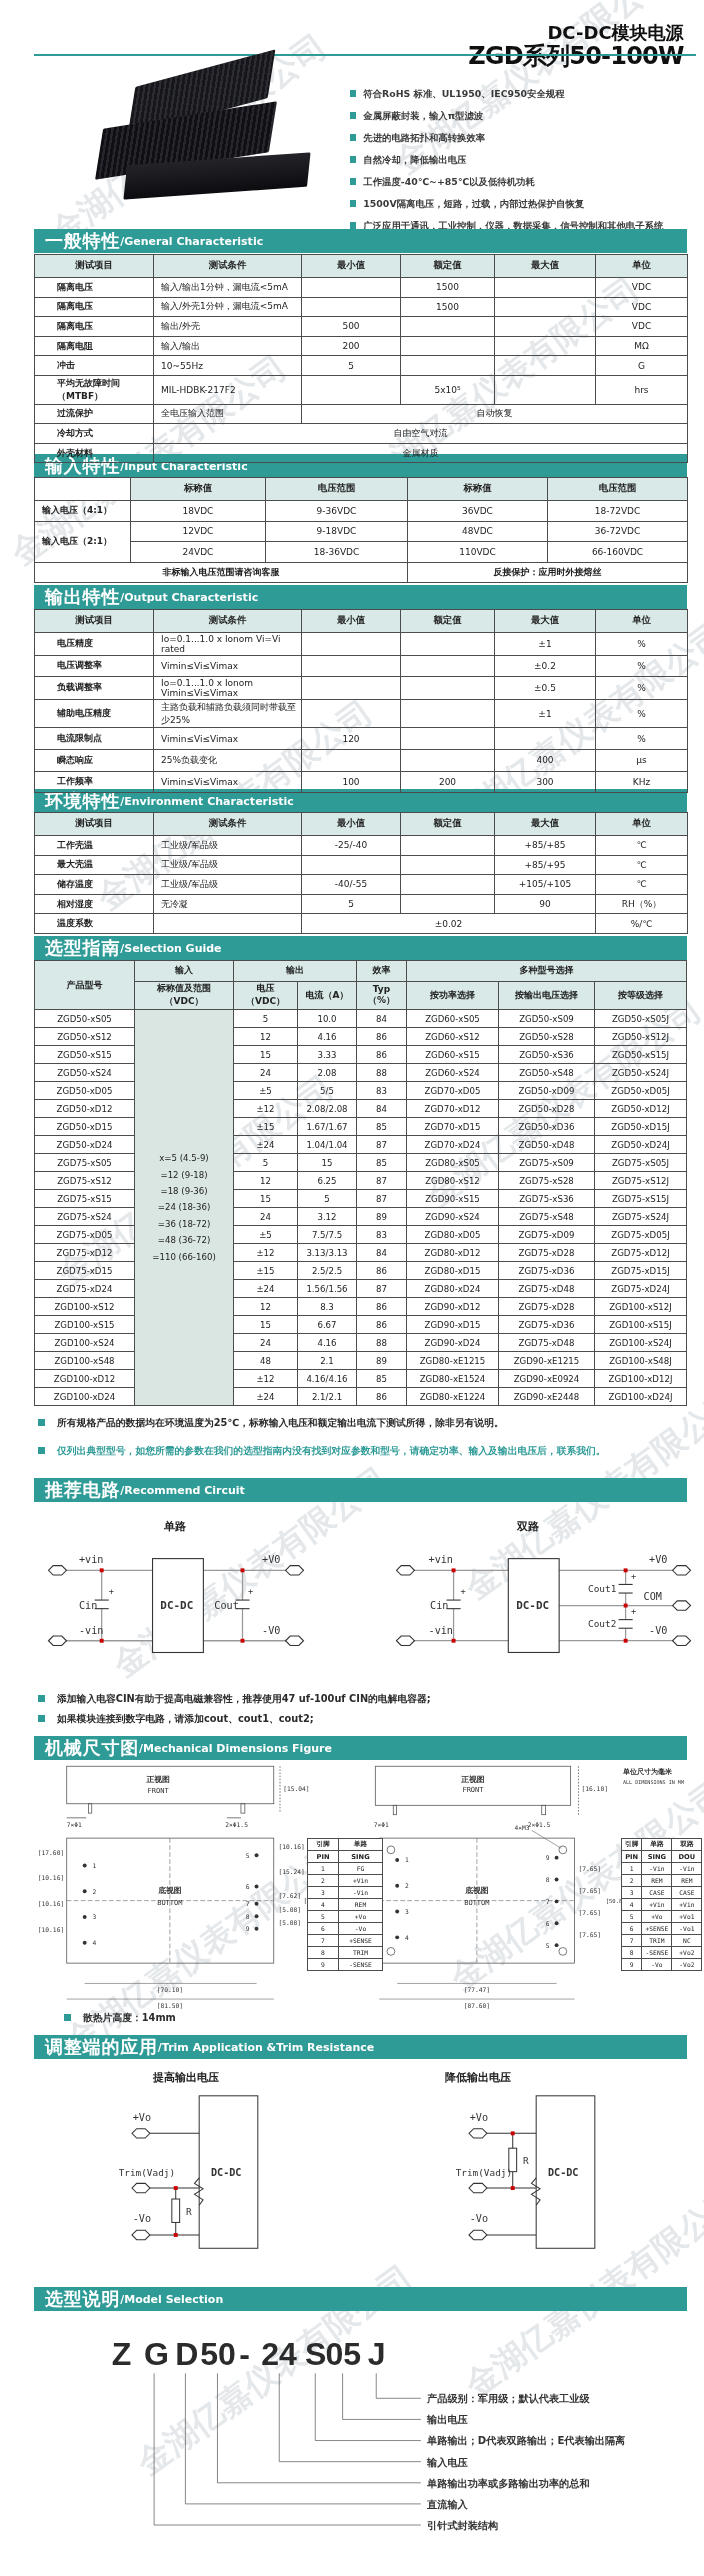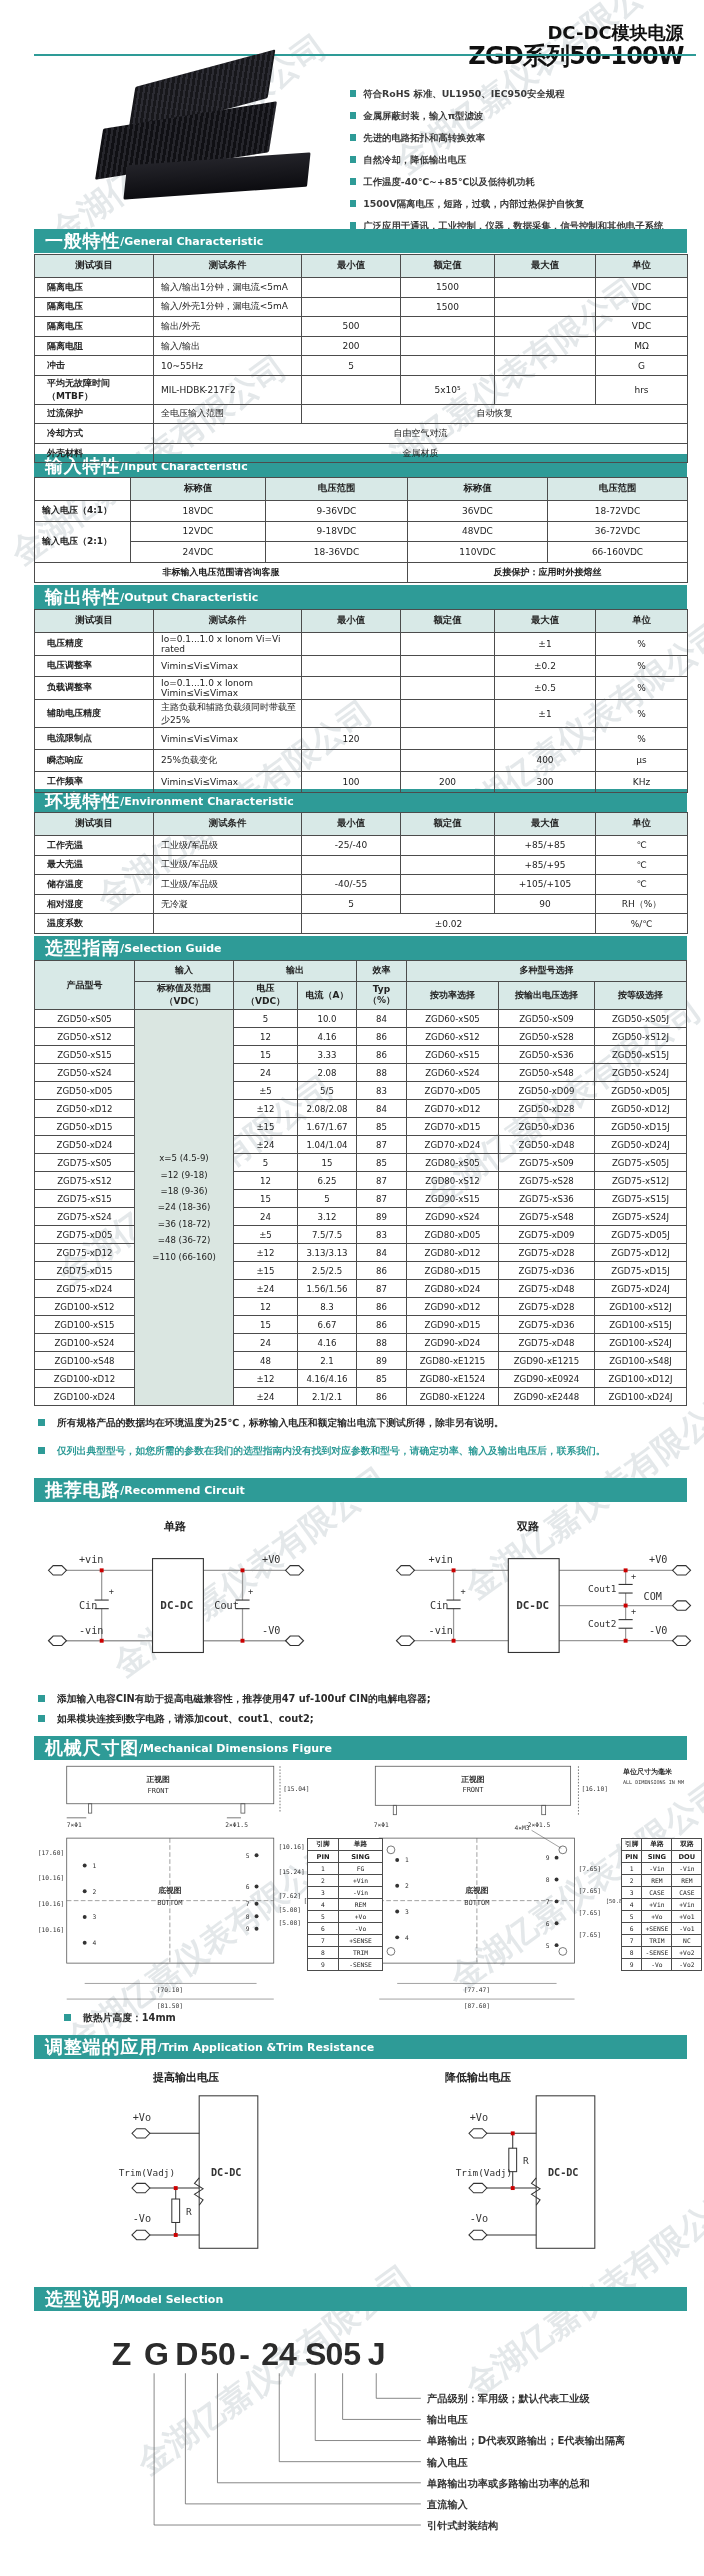--- a/index.html
+++ b/index.html
@@ -33,21 +33,21 @@
   .secbar .en{font-size:11px;font-weight:bold;}
   .secbar .en::before{content:"/";}
   .s-general{top:229px}.s-input{top:454px}.s-output{top:585px}.s-env{top:789px}
   .s-sel{top:936px}.s-rec{top:1478px}.s-mech{top:1736px}.s-trim{top:2035px}.s-model{top:2287px}
   
   table{border-collapse:collapse;table-layout:fixed;}
   td,th{border:0.8px solid #4c4c4c;font-size:9px;text-align:center;color:#222;
         padding:0.8px 3.1px;overflow:hidden;}
   th{background:#D8E9E7;font-weight:bold;font-size:9.4px;height:20.4px;}
   th.nobg{background:#fff;}
-  table.spec td:first-child{text-align:left;font-weight:bold;padding-left:12px;}
+  table.spec td:first-child{text-align:left;font-weight:bold;padding-left:22px;}
   table.spec td:nth-child(2){text-align:left;padding-left:7px;}
   td.ctr{text-align:center !important;font-weight:normal !important;padding-left:3.1px !important;}
   td.lbl{font-weight:bold;text-align:left;padding-left:7px;}
   td.b{font-weight:bold;}
   td.rangecol{background:#DAE6E1;white-space:pre-line;font-size:8.6px;line-height:16.4px;
               text-align:center;vertical-align:middle;}
   #tbl-general{position:absolute;left:34px;top:254px;width:653px;}
   #tbl-general tbody td{height:17px;}
   #tbl-input{position:absolute;left:34px;top:477px;width:653px;}
   #tbl-input tbody td{height:18px;}

